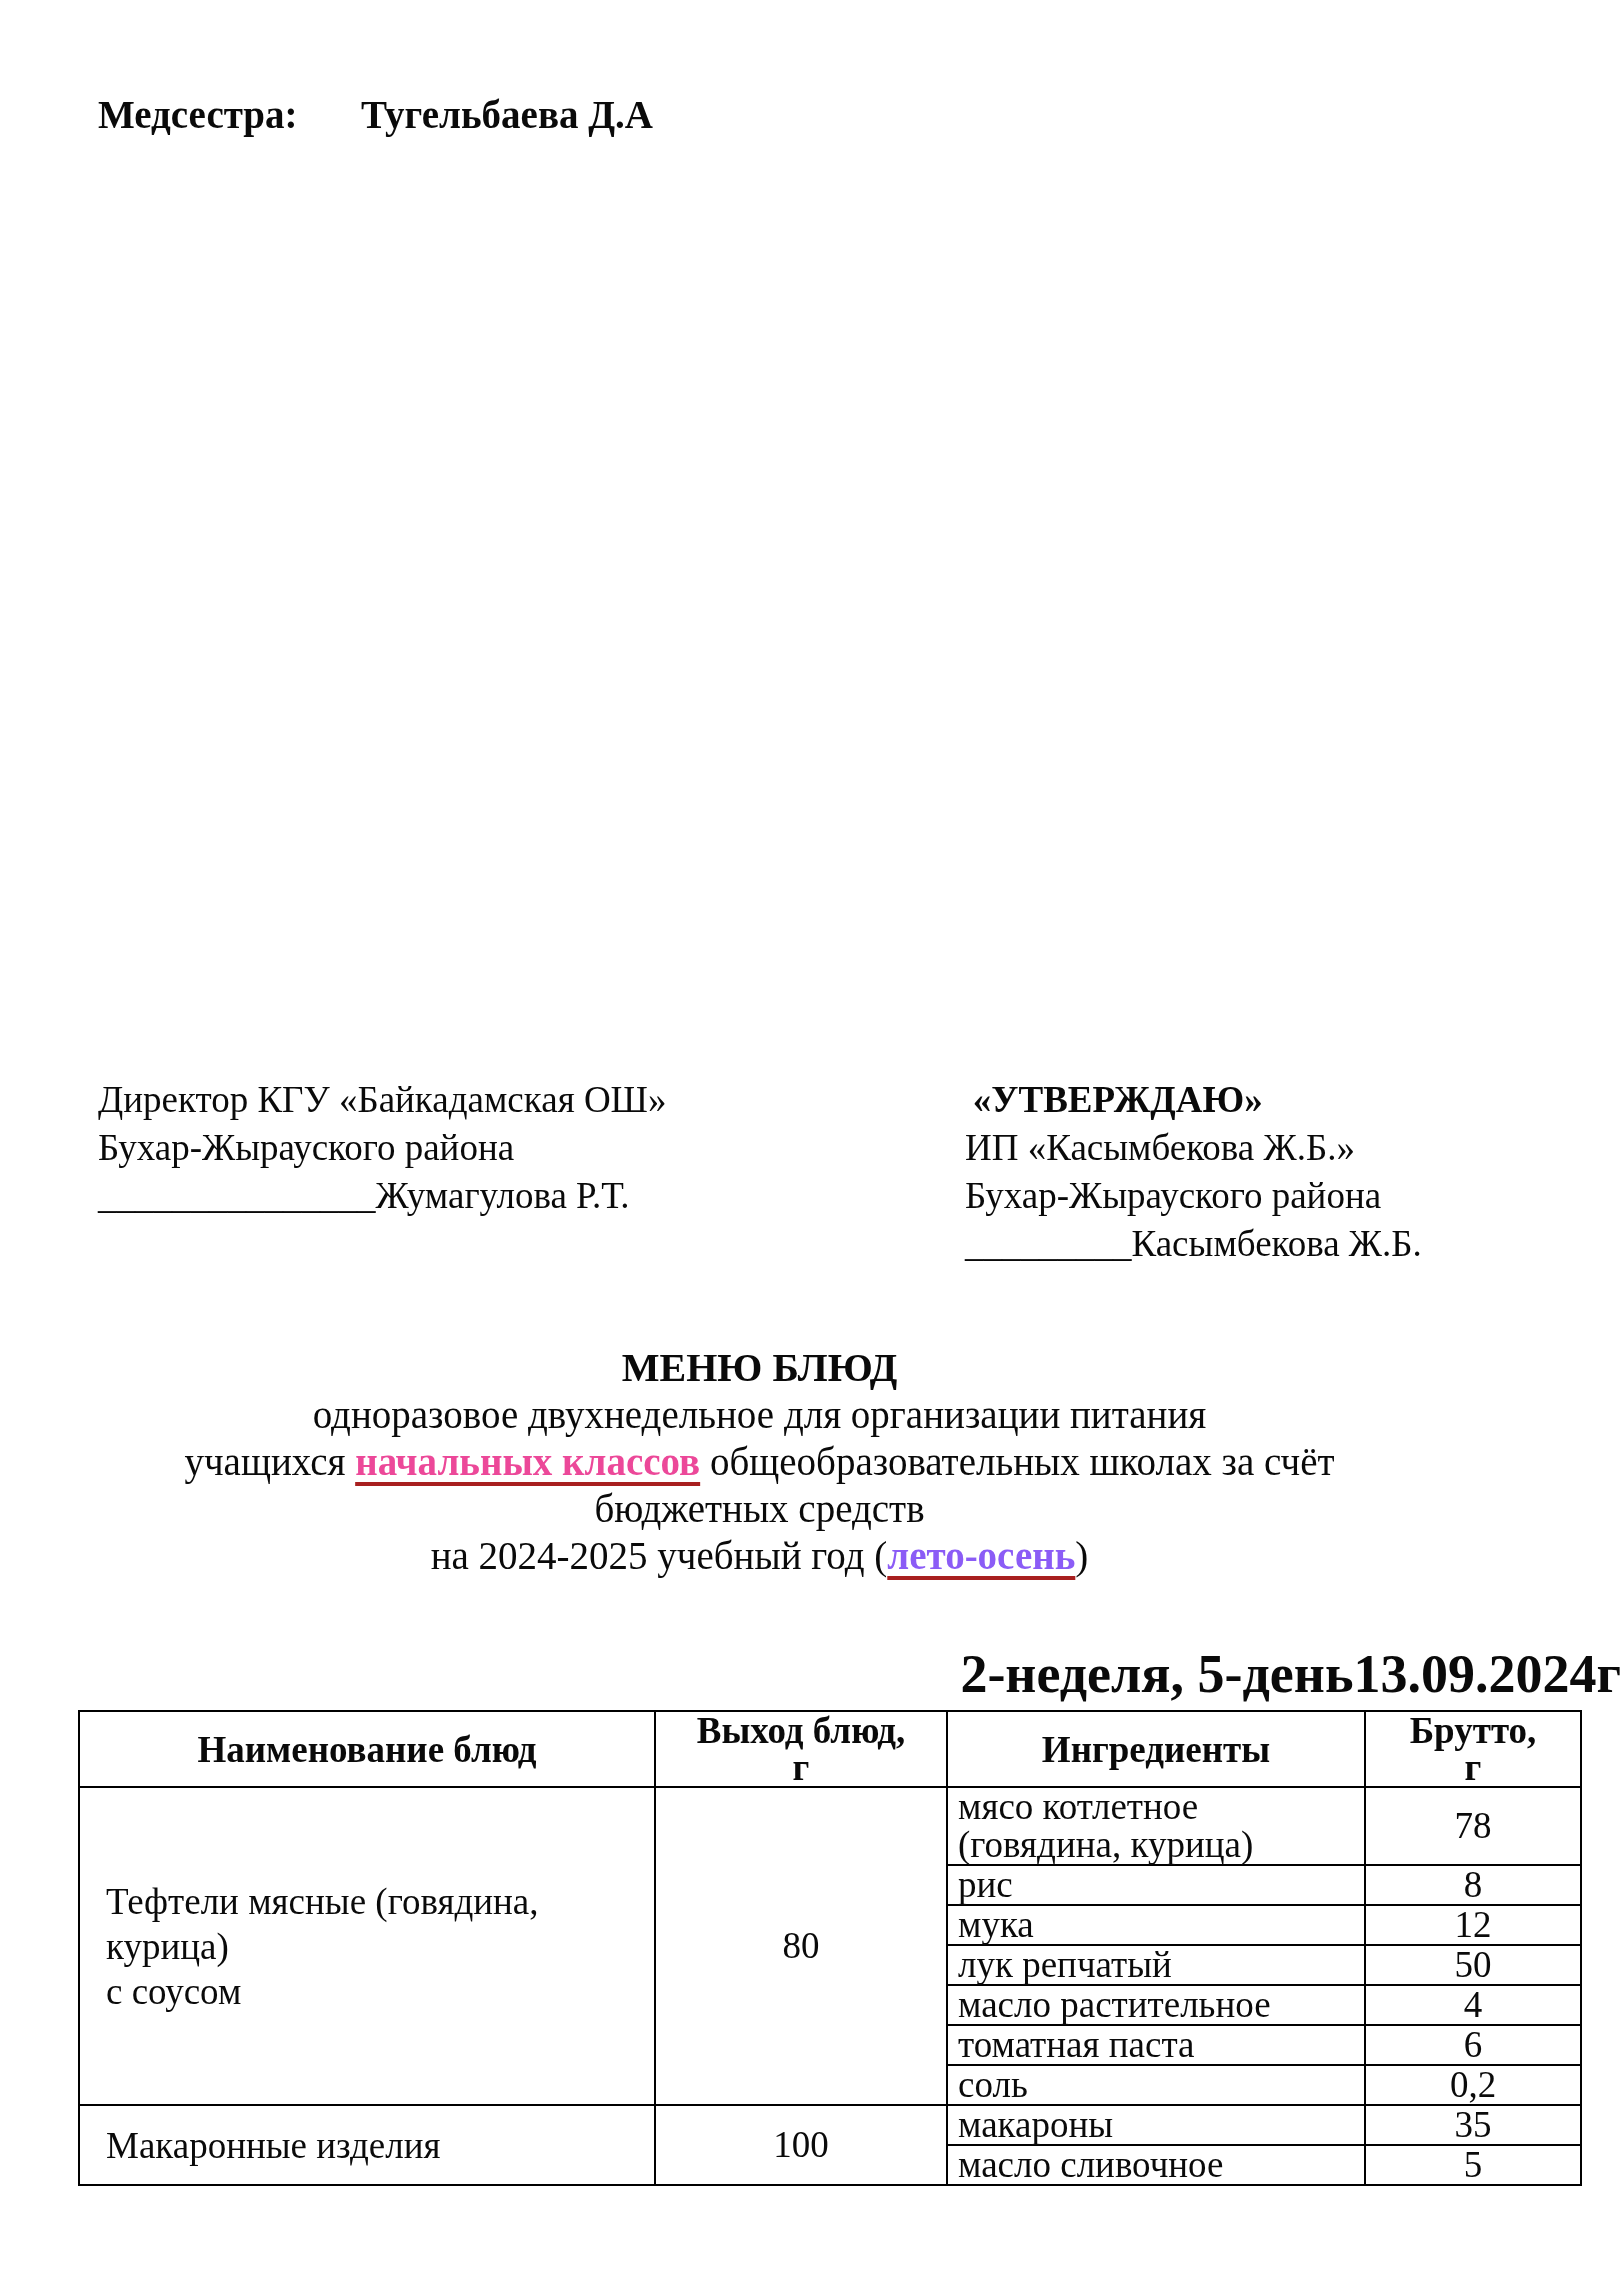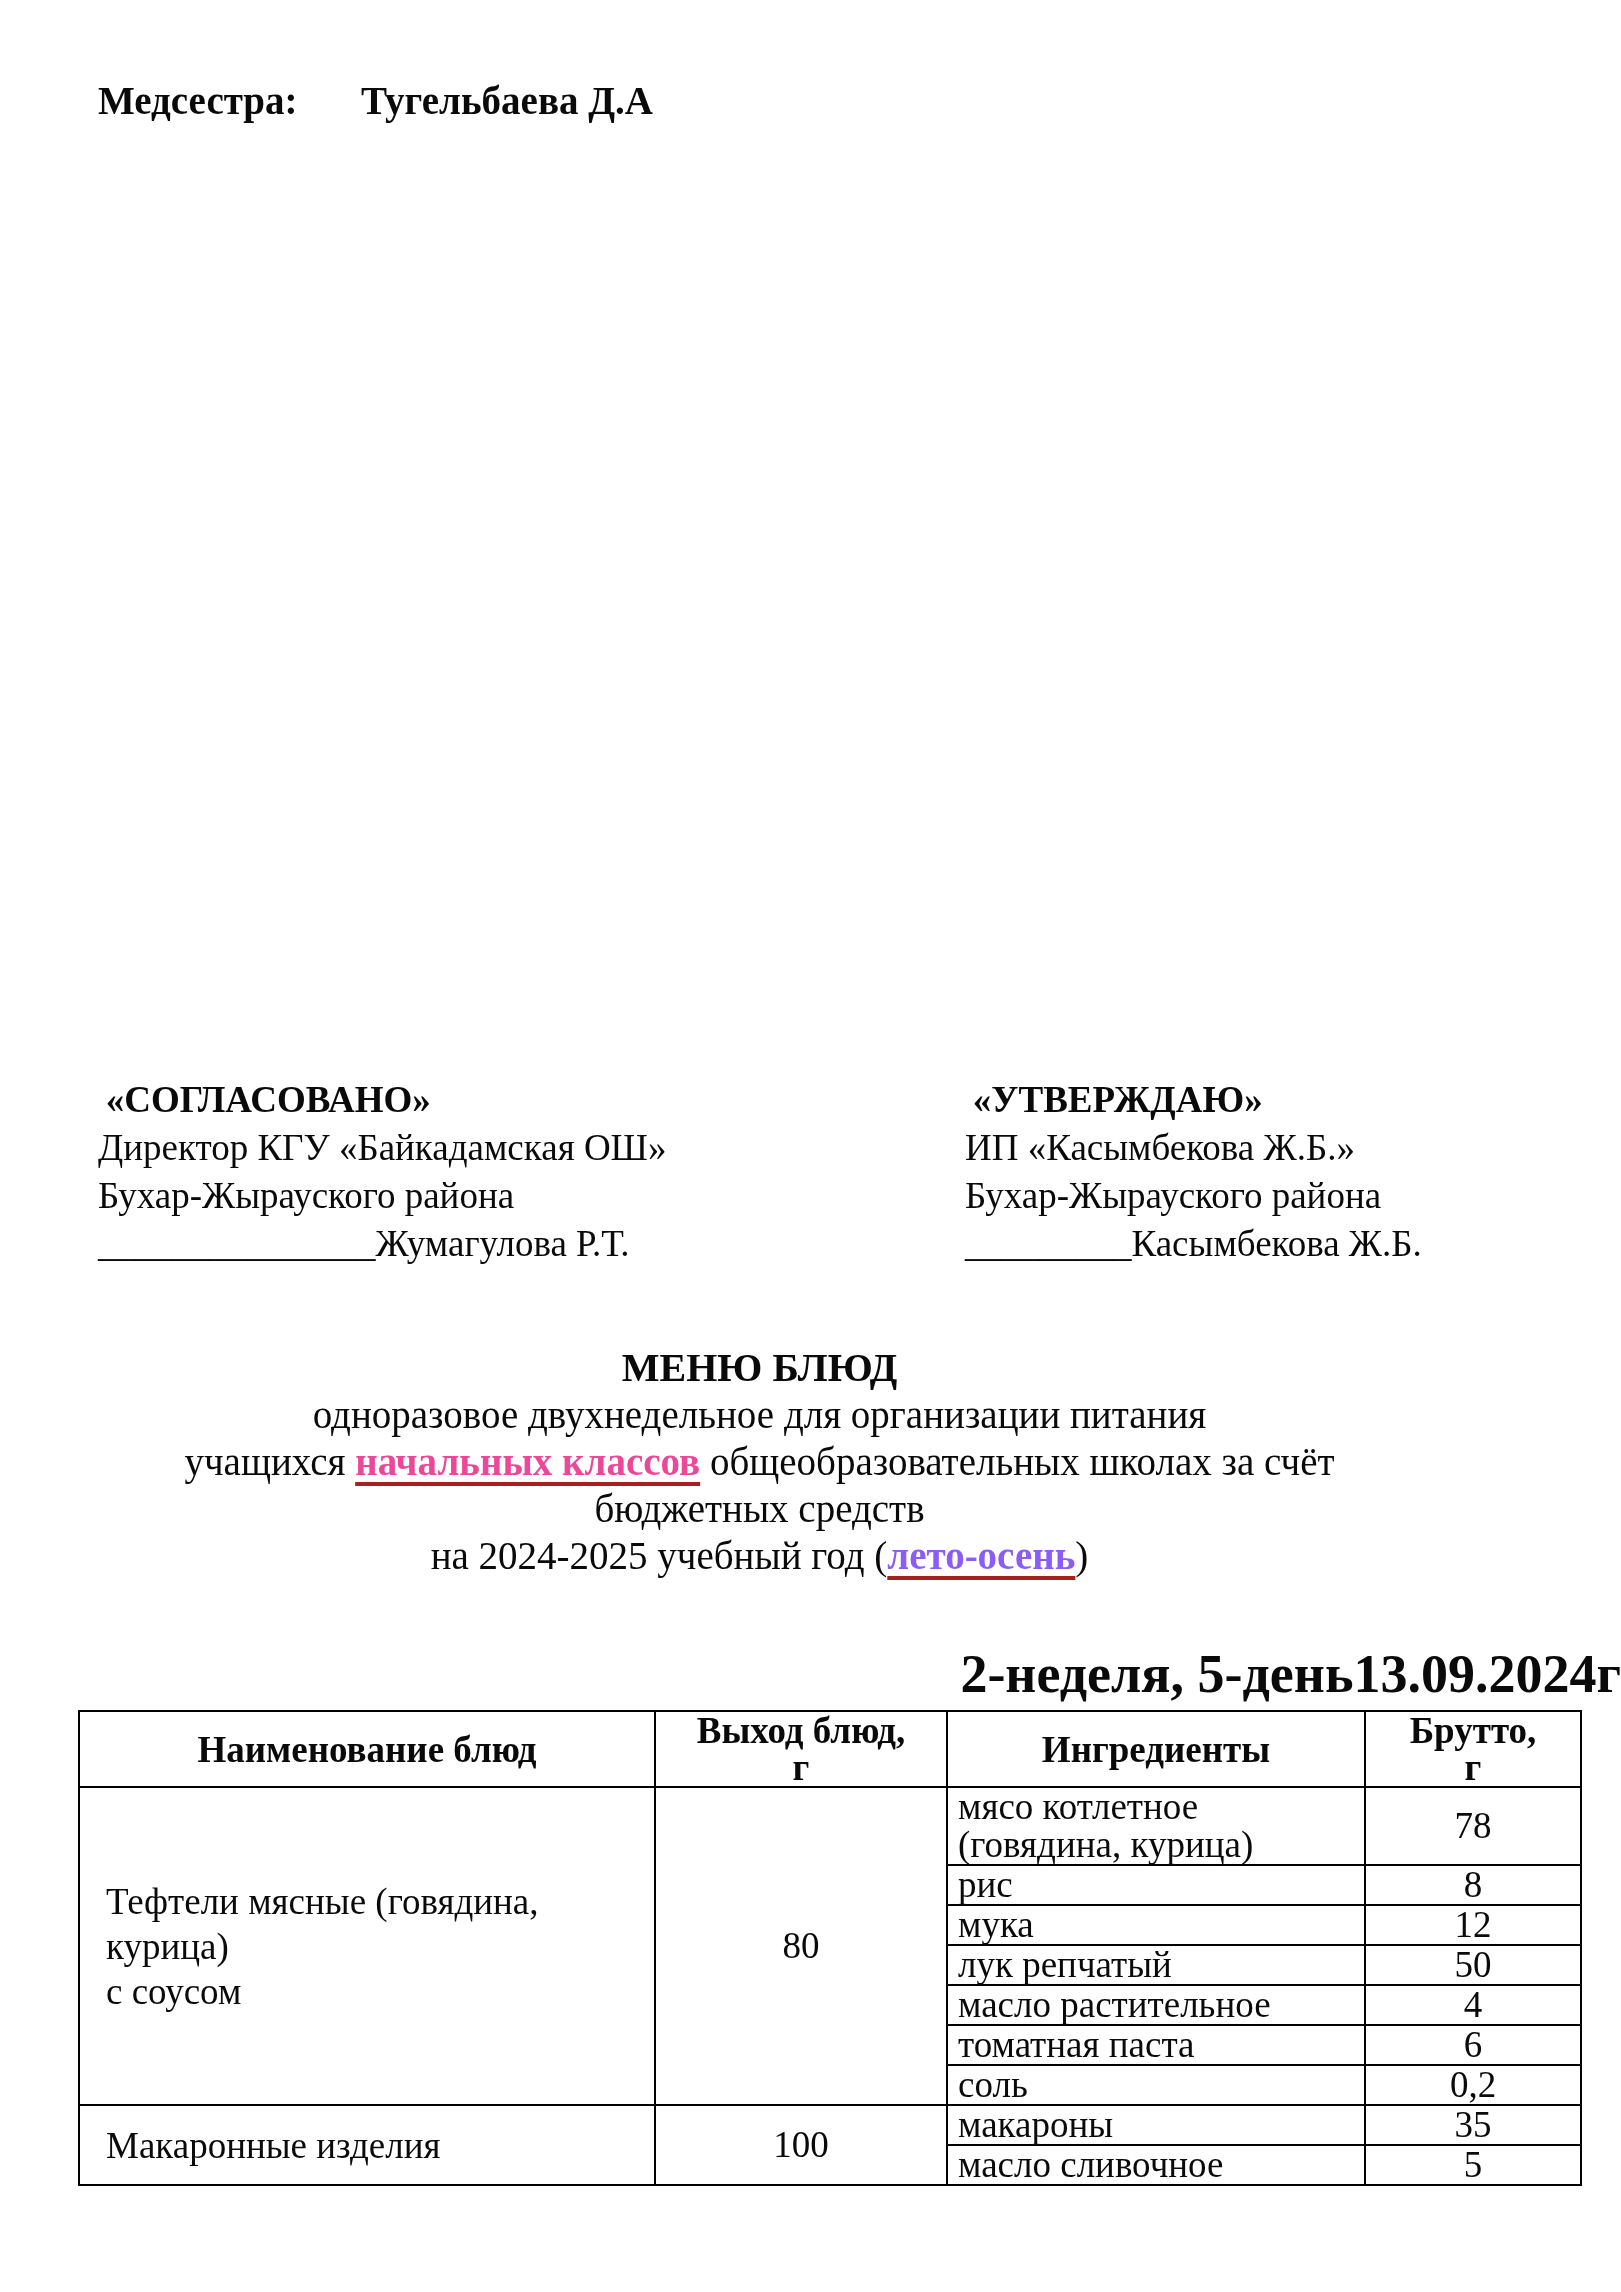--- a/index.html
+++ b/index.html
@@ -11,21 +11,21 @@
     background: #ffffff;
     font-family: "Liberation Serif", "DejaVu Serif", serif;
     color: #0a0a0a;
     overflow: hidden;
   }
 
   
   .nurse-line {
     position: absolute;
     left: 98px;
-    top: 78px;
+    top: 92px;
     height: 49px;
     font-size: 39px;
     font-weight: bold;
     white-space: nowrap;
   }
   .nurse-line .nurse-name { position: absolute; left: 263px; top: 0; }
 
   
   .approval-block {
     position: absolute;
@@ -113,21 +113,20 @@
 <body>
 
 <div class="page">
 
   <div class="nurse-line">
     <span>Медсестра:</span>
     <span class="nurse-name">Тугельбаева Д.А</span>
   </div>
 
   <div class="approval-block approval-left">
-    <div class="approval-title">«СОГЛАСОВАНО»</div>
     <div>Директор КГУ «Байкадамская ОШ»</div>
     <div>Бухар-Жырауского района</div>
     <div class="sign-line"><span>_______________</span><span>Жумагулова Р.Т.</span></div>
   </div>
 
   <div class="approval-block approval-right">
     <div class="approval-title">«УТВЕРЖДАЮ»</div>
     <div>ИП «Касымбекова Ж.Б.»</div>
     <div>Бухар-Жырауского района</div>
     <div class="sign-line"><span>_________</span><span>Касымбекова Ж.Б.</span></div>

